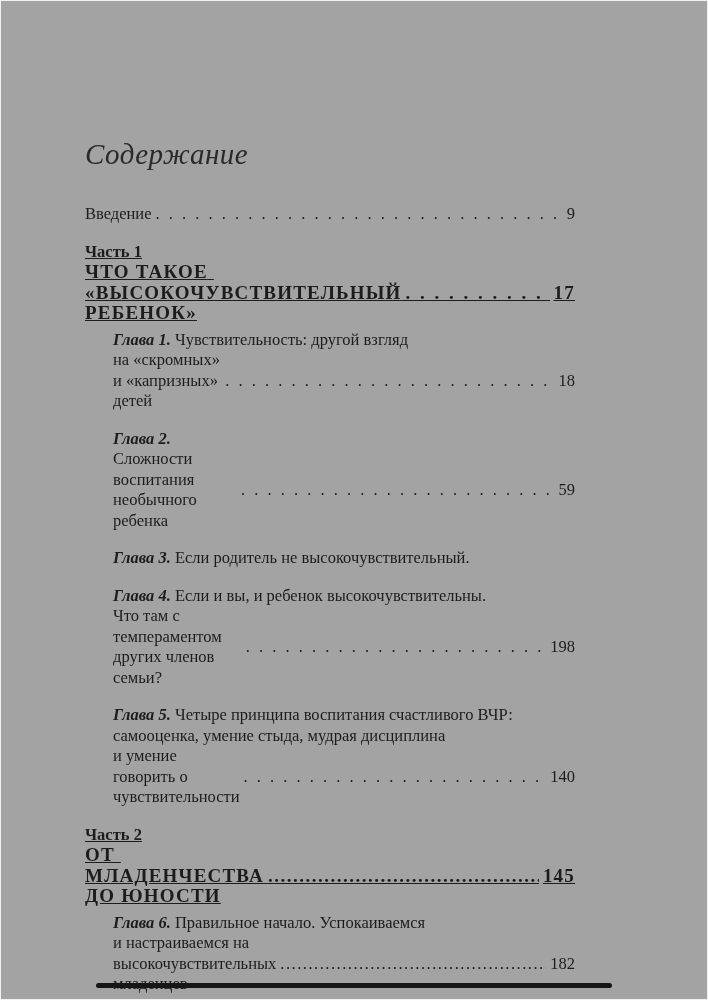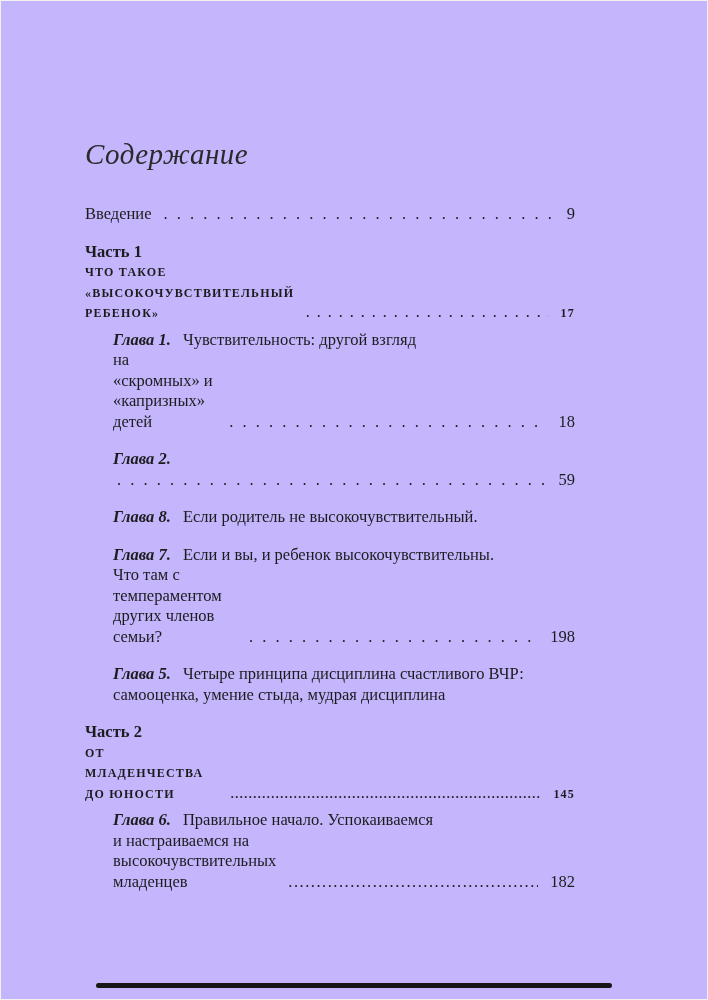--- a/index.html
+++ b/index.html
@@ -4,21 +4,21 @@
 <style>
   html, body {
     margin: 0;
     padding: 0;
     background: #ffffff;
   }
   .page {
     position: relative;
     width: 708px;
     height: 1000px;
-    background: #c4b5fd;
+    background: #a3a3a3;
     box-sizing: border-box;
     padding: 136px 133px 0 85px;
     font-family: "Liberation Serif", "DejaVu Serif", serif;
     color: #1c1c1c;
     overflow: hidden;
     box-shadow: inset 0 0 0 1px #f1f1f1;
   }
   .toc-title {
     font-style: italic;
     font-weight: normal;
@@ -26,30 +26,29 @@
     line-height: 36px;
     margin: 0 0 32px 0;
     color: #2a2a2a;
     letter-spacing: 0.5px;
   }
   .toc {
     font-size: 16.5px;
     line-height: 20.5px;
   }
   .entry { margin-bottom: 17px; }
-  .entry.part { margin-bottom: 6px; margin-top: 2px; }
+  .entry.part { margin-bottom: 6px; margin-top: 2px; text-decoration: underline; }
   .entry.chapter { padding-left: 28px; }
   .line {
     display: flex;
-    align-items: flex-end;
-    gap: 8px;
+    align-items: center;
   }
   .line.bold { font-weight: bold; }
   .line.caps {
-    font-size: 12px;
+    font-size: 19px;
     letter-spacing: 1.2px;
   }
   .prefix {
     font-weight: bold;
     font-style: italic;
     white-space: pre;
   }
   .text { white-space: pre-wrap; }
   .fill {
     flex: 1 1 auto;
@@ -110,48 +109,54 @@
           <span class="text">на «скромных» и «капризных» детей</span>
           <span class="fill spaced"></span>
           <span class="page-num">18</span>
         </div>
       </div>
       <div class="entry chapter">
         <div class="line">
           <span class="prefix">Глава 2. </span>
         </div>
         <div class="line">
+          <span class="text">Сложности воспитания необычного ребенка</span>
           <span class="fill spaced"></span>
           <span class="page-num">59</span>
         </div>
       </div>
       <div class="entry chapter">
         <div class="line">
-          <span class="prefix">Глава 8. </span>
+          <span class="prefix">Глава 3. </span>
           <span class="text">Если родитель не высокочувствительный.</span>
         </div>
       </div>
       <div class="entry chapter">
         <div class="line">
-          <span class="prefix">Глава 7. </span>
+          <span class="prefix">Глава 4. </span>
           <span class="text">Если и вы, и ребенок высокочувствительны.</span>
         </div>
         <div class="line">
           <span class="text">Что там с темпераментом других членов семьи?</span>
           <span class="fill spaced"></span>
           <span class="page-num">198</span>
         </div>
       </div>
       <div class="entry chapter">
         <div class="line">
           <span class="prefix">Глава 5. </span>
-          <span class="text">Четыре принципа дисциплина счастливого ВЧР:</span>
+          <span class="text">Четыре принципа воспитания счастливого ВЧР:</span>
         </div>
         <div class="line">
           <span class="text">самооценка, умение стыда, мудрая дисциплина</span>
+        </div>
+        <div class="line">
+          <span class="text">и умение говорить о чувствительности</span>
+          <span class="fill spaced"></span>
+          <span class="page-num">140</span>
         </div>
       </div>
       <div class="entry part">
         <div class="line bold">
           <span class="text">Часть 2</span>
         </div>
         <div class="line bold caps">
           <span class="text">ОТ МЛАДЕНЧЕСТВА ДО ЮНОСТИ</span>
           <span class="fill dense"></span>
           <span class="page-num">145</span>

